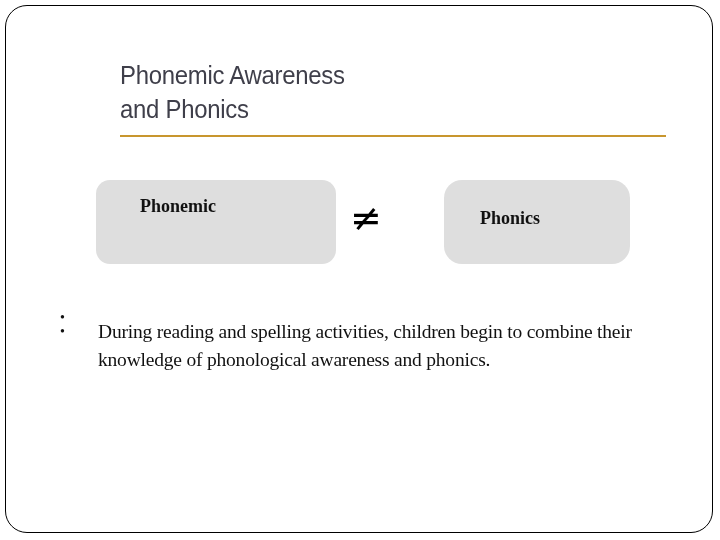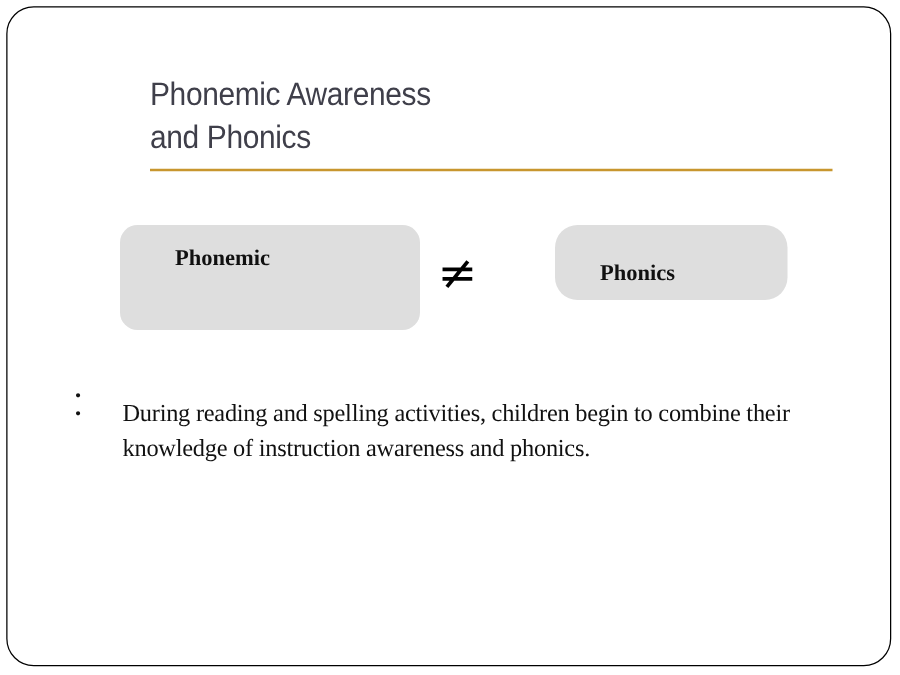--- a/index.html
+++ b/index.html
@@ -20,21 +20,21 @@
       background: #c8962e;
     }
     .box {
       position: absolute; background: #dedede; border-radius: 14px;
       font-family: "Liberation Serif", serif; font-weight: bold; color: #111;
       font-size: 18px;
     }
     .box-left { left: 96px; top: 180px; width: 240px; height: 84px; }
     .box-left .lbl { position: absolute; left: 44px; top: 12px; line-height: 29px; }
     .box-left .lbl span { display: block; }
-    .box-right { left: 444px; top: 180px; width: 186px; height: 60px; border-radius: 18px; }
+    .box-right { left: 444px; top: 180px; width: 186px; height: 84px; border-radius: 18px; }
     .box-right .lbl { position: absolute; left: 36px; top: 28px; }
     .neq {
       position: absolute; left: 350px; top: 198px;
       font-family: "DejaVu Sans", sans-serif; font-size: 38px; line-height: 40px; color: #000;
     }
     .bullets {
       position: absolute; left: 60px; top: 304px; width: 620px;
       font-family: "Liberation Serif", serif; font-size: 19.5px; line-height: 28px; color: #111;
     }
     .bullet { position: relative; padding-left: 38px; margin-bottom: 14px; letter-spacing: -0.2px; }
@@ -64,15 +64,15 @@
 <div class="box box-right">
   <div class="lbl">Phonics</div>
 </div>
 
 <div class="bullets">
   <div class="bullet">
     <span class="dot">•</span>
   </div>
   <div class="bullet">
     <span class="dot">•</span>
-    <span>During reading and spelling activities, children begin to combine their knowledge of instruction awareness and phonics.</span>
+    <span>During reading and spelling activities, children begin to combine their knowledge of phonological awareness and phonics.</span>
   </div>
 </div>
 
 </body></html>

